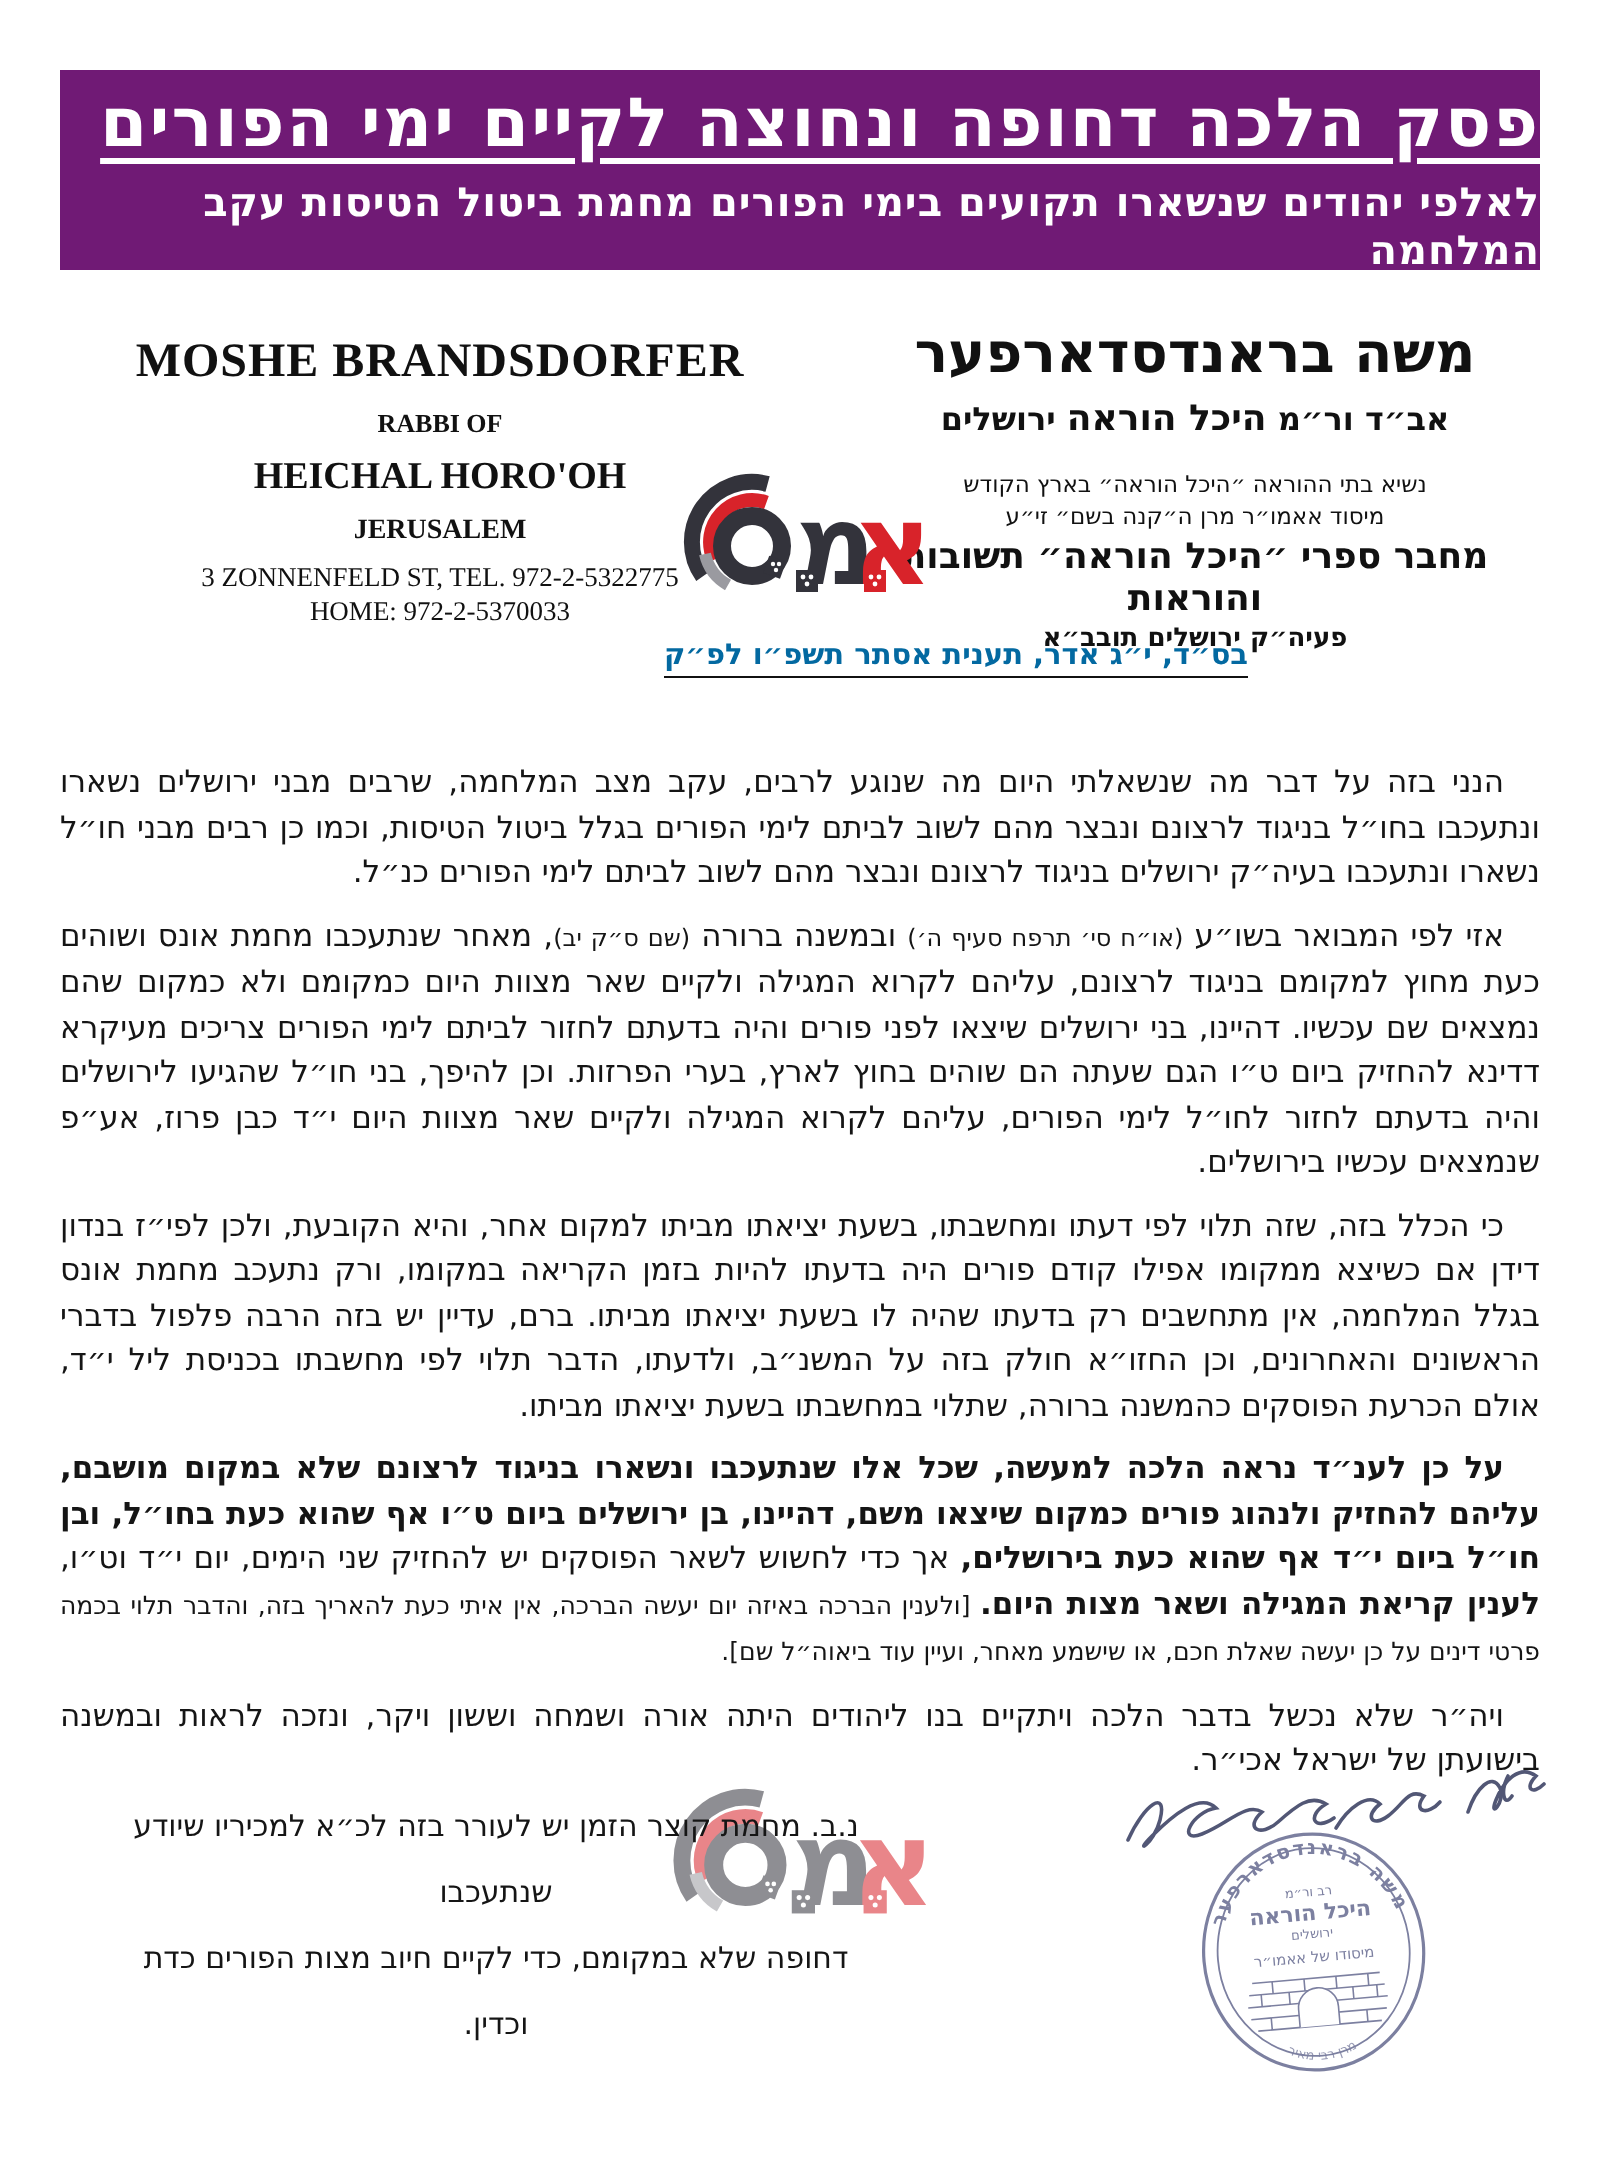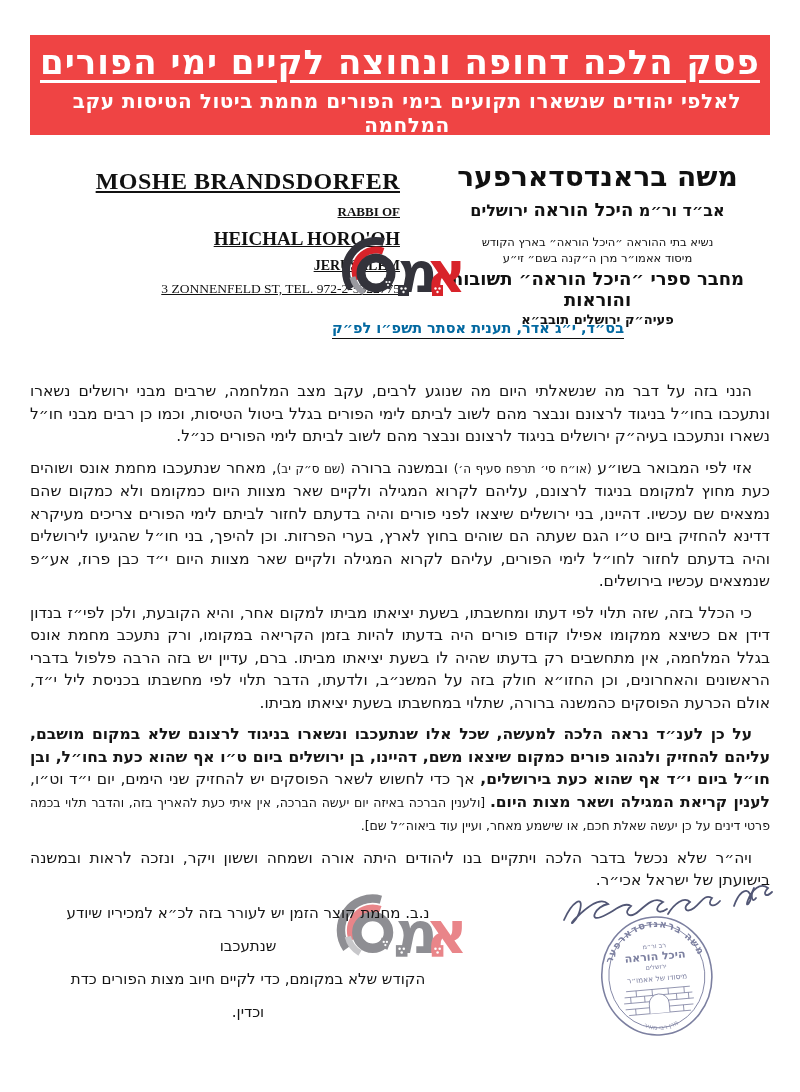--- a/index.html
+++ b/index.html
@@ -4,32 +4,32 @@
 <style>
   html,body{margin:0;padding:0;background:#e8e8e8;}
   .page{
     position:relative;width:800px;height:1092px;background:#ffffff;
     margin:0 auto;overflow:hidden;
     font-family:"DejaVu Sans",sans-serif;color:#1a1a1a;
   }
   
   .banner{
     position:absolute;left:30px;top:35px;width:740px;height:100px;
-    background:#ef4444;color:#fff;text-align:center;direction:rtl;
+    background:#701a75;color:#fff;direction:rtl;
   }
   .banner-title{
     font-size:34px;font-weight:bold;letter-spacing:1px;
     text-decoration:underline;text-underline-offset:6px;
     margin-top:7px;
   }
   .banner-sub{font-size:20px;font-weight:bold;margin-top:7px;letter-spacing:.5px;margin-left:14px;}
   
   .lh-en{
-    position:absolute;left:40px;top:168px;width:360px;text-align:right;
-    font-family:"Liberation Serif",serif;color:#111;text-decoration:underline;
+    position:absolute;left:40px;top:168px;width:360px;text-align:center;
+    font-family:"Liberation Serif",serif;color:#111;
   }
   .lh-en .n1{font-size:24px;font-weight:bold;letter-spacing:.5px;}
   .lh-en .n2{font-size:13px;font-weight:bold;margin-top:9px;}
   .lh-en .n3{font-size:19px;font-weight:bold;margin-top:8px;}
   .lh-en .n4{font-size:14px;font-weight:bold;margin-top:8px;}
   .lh-en .n5{font-size:13.5px;margin-top:7px;}
   .lh-en .n6{font-size:13.5px;margin-top:1px;}
   .lh-he{
     position:absolute;right:30px;top:160px;width:345px;text-align:center;direction:rtl;color:#111;
   }
@@ -75,20 +75,21 @@
     <div class="banner-title">פסק הלכה דחופה ונחוצה לקיים ימי הפורים</div>
     <div class="banner-sub">לאלפי יהודים שנשארו תקועים בימי הפורים מחמת ביטול הטיסות עקב המלחמה</div>
   </div>
 
   <div class="lh-en">
     <div class="n1">MOSHE BRANDSDORFER</div>
     <div class="n2">RABBI OF</div>
     <div class="n3">HEICHAL HORO'OH</div>
     <div class="n4">JERUSALEM</div>
     <div class="n5">3 ZONNENFELD ST, TEL. 972-2-5322775</div>
+    <div class="n6">HOME: 972-2-5370033</div>
   </div>
 
   <div class="lh-he">
     <div class="h1">משה בראנדסדארפער</div>
     <div class="h2"><span>אב״ד ור״מ </span><span class="big">היכל הוראה</span><span> ירושלים</span></div>
     <div class="h3">נשיא בתי ההוראה ״היכל הוראה״ בארץ הקודש</div>
     <div class="h4">מיסוד אאמו״ר מרן ה״קנה בשם״ זי״ע</div>
     <div class="h5">מחבר ספרי ״היכל הוראה״ תשובות והוראות</div>
     <div class="h6">פעיה״ק ירושלים תובב״א</div>
   </div>
@@ -189,16 +190,16 @@
         <path d="M50 100 v-9 a10 10 0 0 1 20 0 v9" fill="#fff"></path>
       </g>
       <text font-family="DejaVu Sans, sans-serif" font-size="6.5" fill="#6b6f94" opacity=".8">
         <textPath href="#arcBot" startOffset="50%" text-anchor="middle">מרן רבי מאיר</textPath>
       </text>
     </svg>
   </div>
 
   <div class="ps-note">
     <div>נ.ב. מחמת קוצר הזמן יש לעורר בזה לכ״א למכיריו שיודע שנתעכבו</div>
-    <div>הקודש שלא במקומם, כדי לקיים חיוב מצות הפורים כדת וכדין.</div>
+    <div>דחופה שלא במקומם, כדי לקיים חיוב מצות הפורים כדת וכדין.</div>
   </div>
 
 </div>
 
 </body></html>

